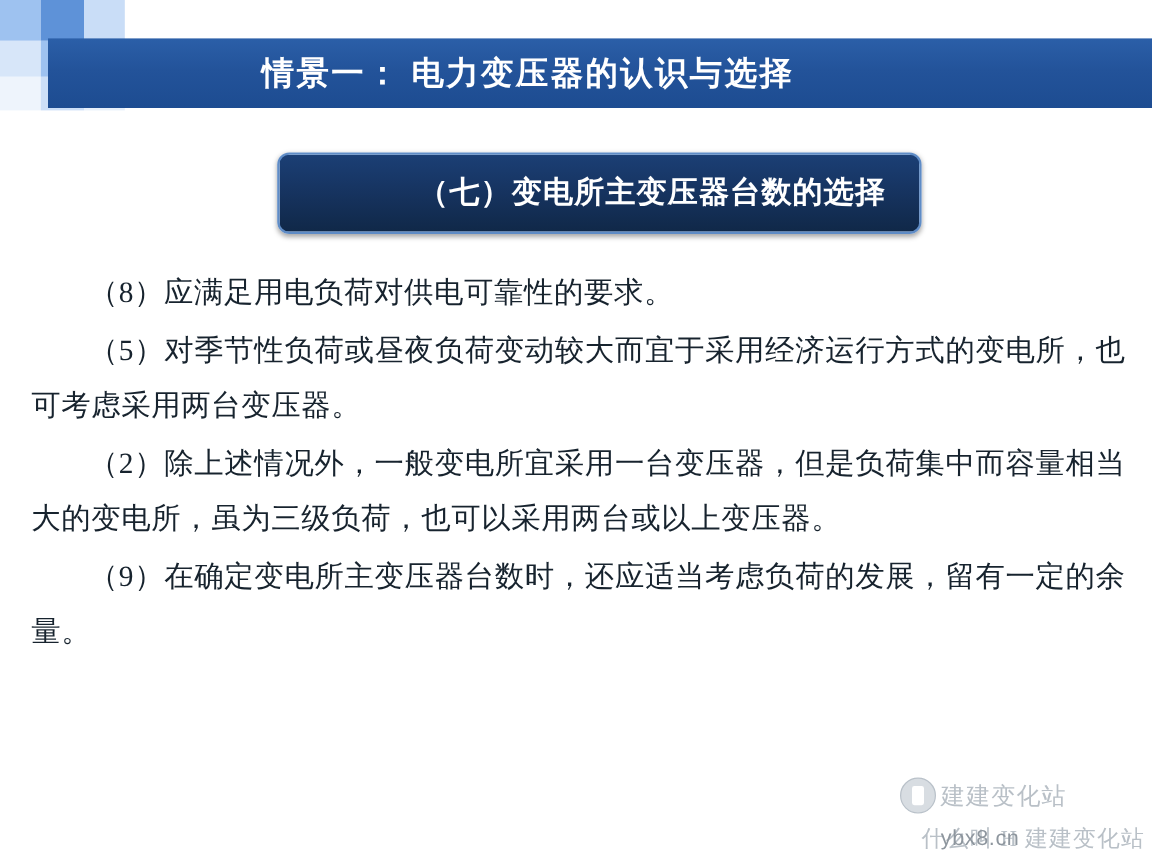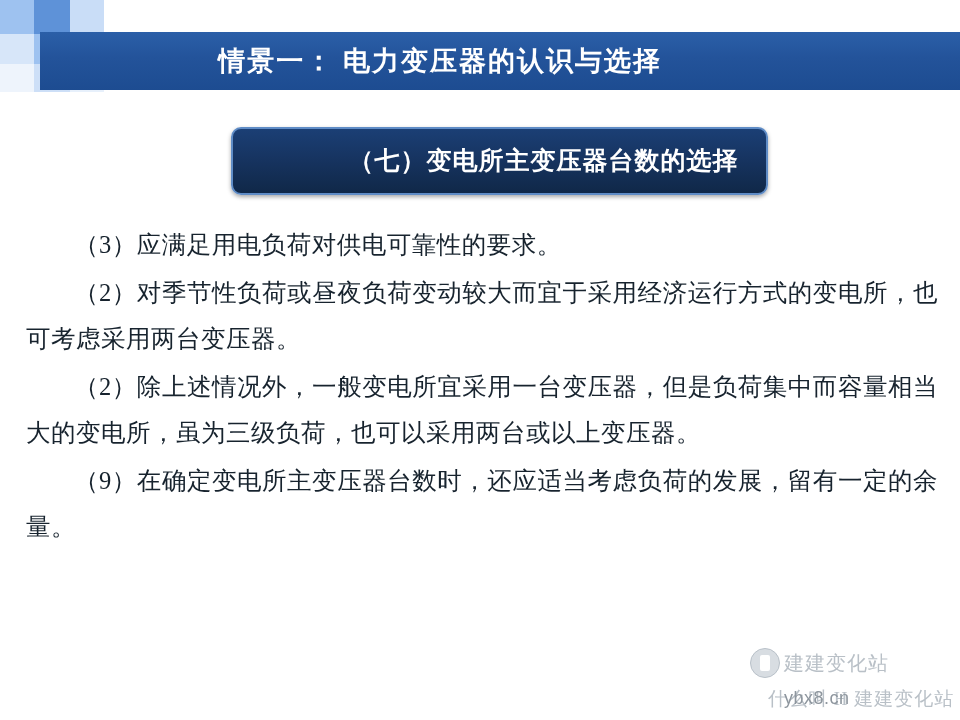--- a/index.html
+++ b/index.html
@@ -169,22 +169,22 @@
   <div class="deco d8"></div>
   <div class="header-bar"></div>
   <div class="header-title">情景一： 电力变压器的认识与选择</div>
 </div>
 
 <div class="section-pill">
   <div class="section-pill-label">（七）变电所主变压器台数的选择</div>
 </div>
 
 <div class="body-text">
-  <p class="para">（3）应满足用电负荷对供电可靠性的要求。</p>
-  <p class="para">（2）对季节性负荷或昼夜负荷变动较大而宜于采用经济运行方式的变电所，也可考虑采用两台变压器。</p>
+  <p class="para">（8）应满足用电负荷对供电可靠性的要求。</p>
+  <p class="para">（5）对季节性负荷或昼夜负荷变动较大而宜于采用经济运行方式的变电所，也可考虑采用两台变压器。</p>
   <p class="para">（2）除上述情况外，一般变电所宜采用一台变压器，但是负荷集中而容量相当大的变电所，虽为三级负荷，也可以采用两台或以上变压器。</p>
   <p class="para">（9）在确定变电所主变压器台数时，还应适当考虑负荷的发展，留有一定的余量。</p>
 </div>
 
 <div class="wm-logo"></div>
 <div class="wm-text">建建变化站</div>
 <div class="wm-text2">什么叫 H 建建变化站</div>
 <div class="wm-site">ybx8.cn</div>
 
 </body></html>

